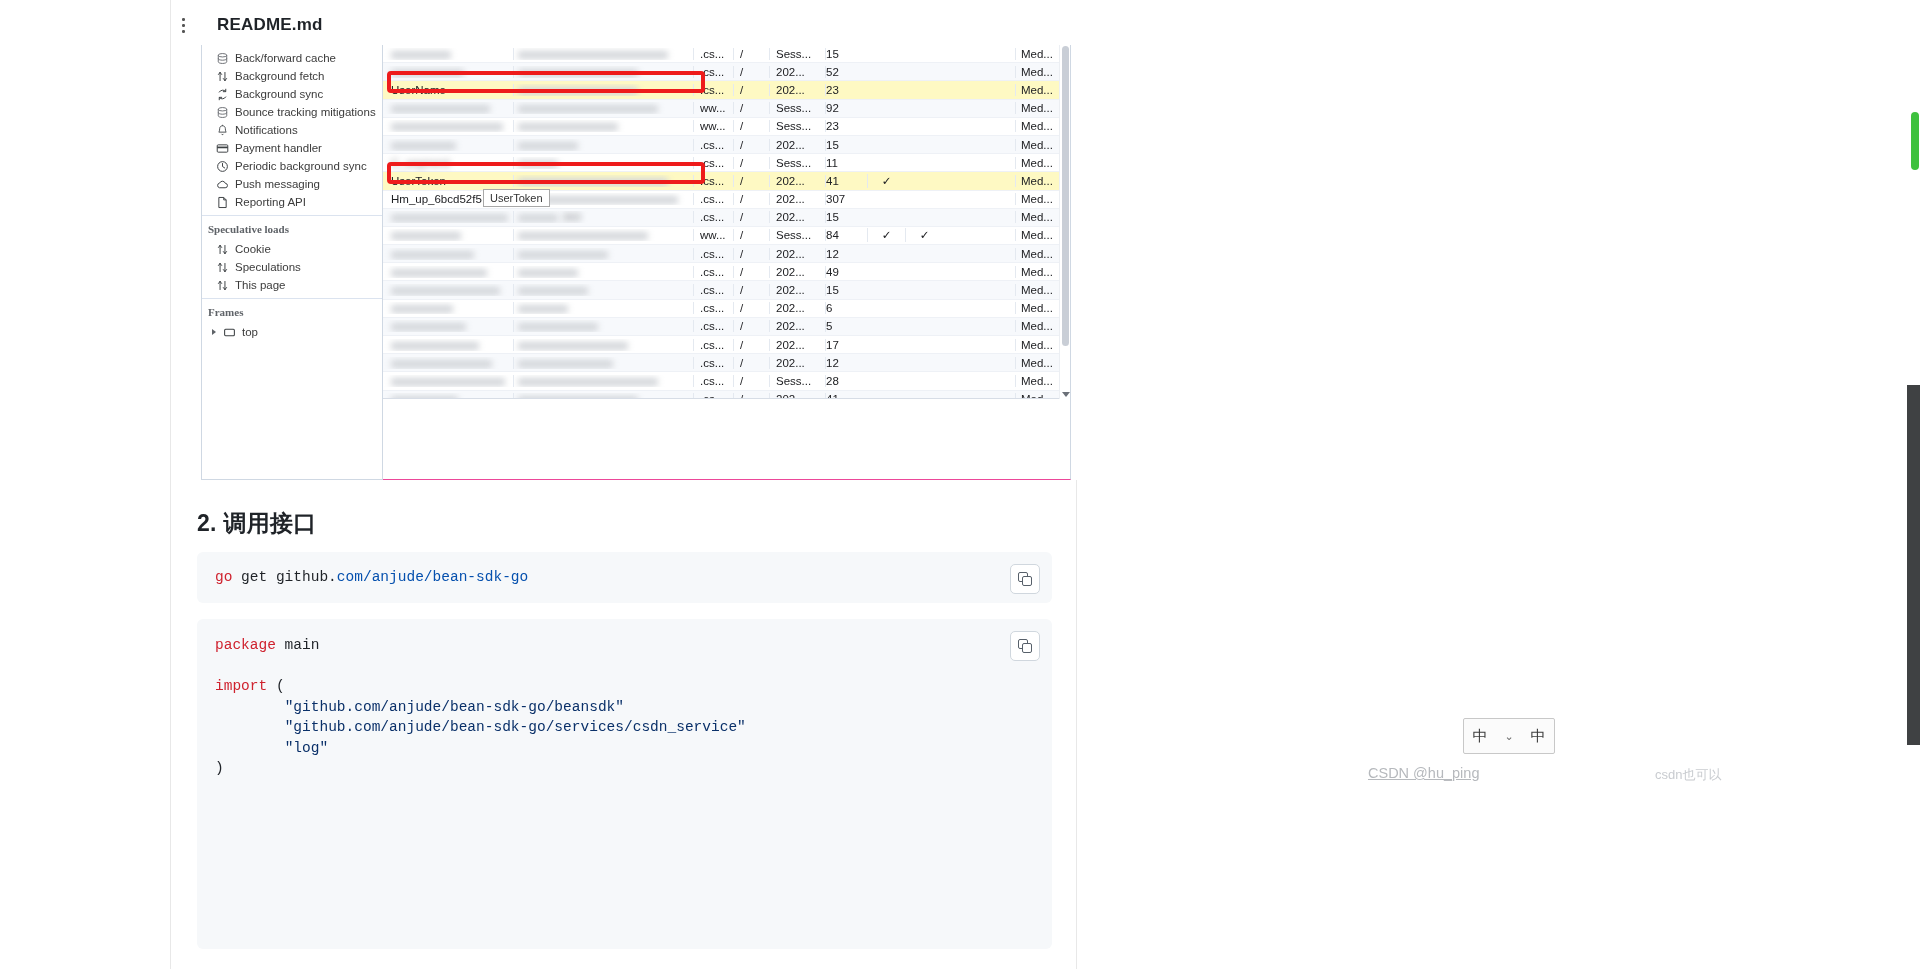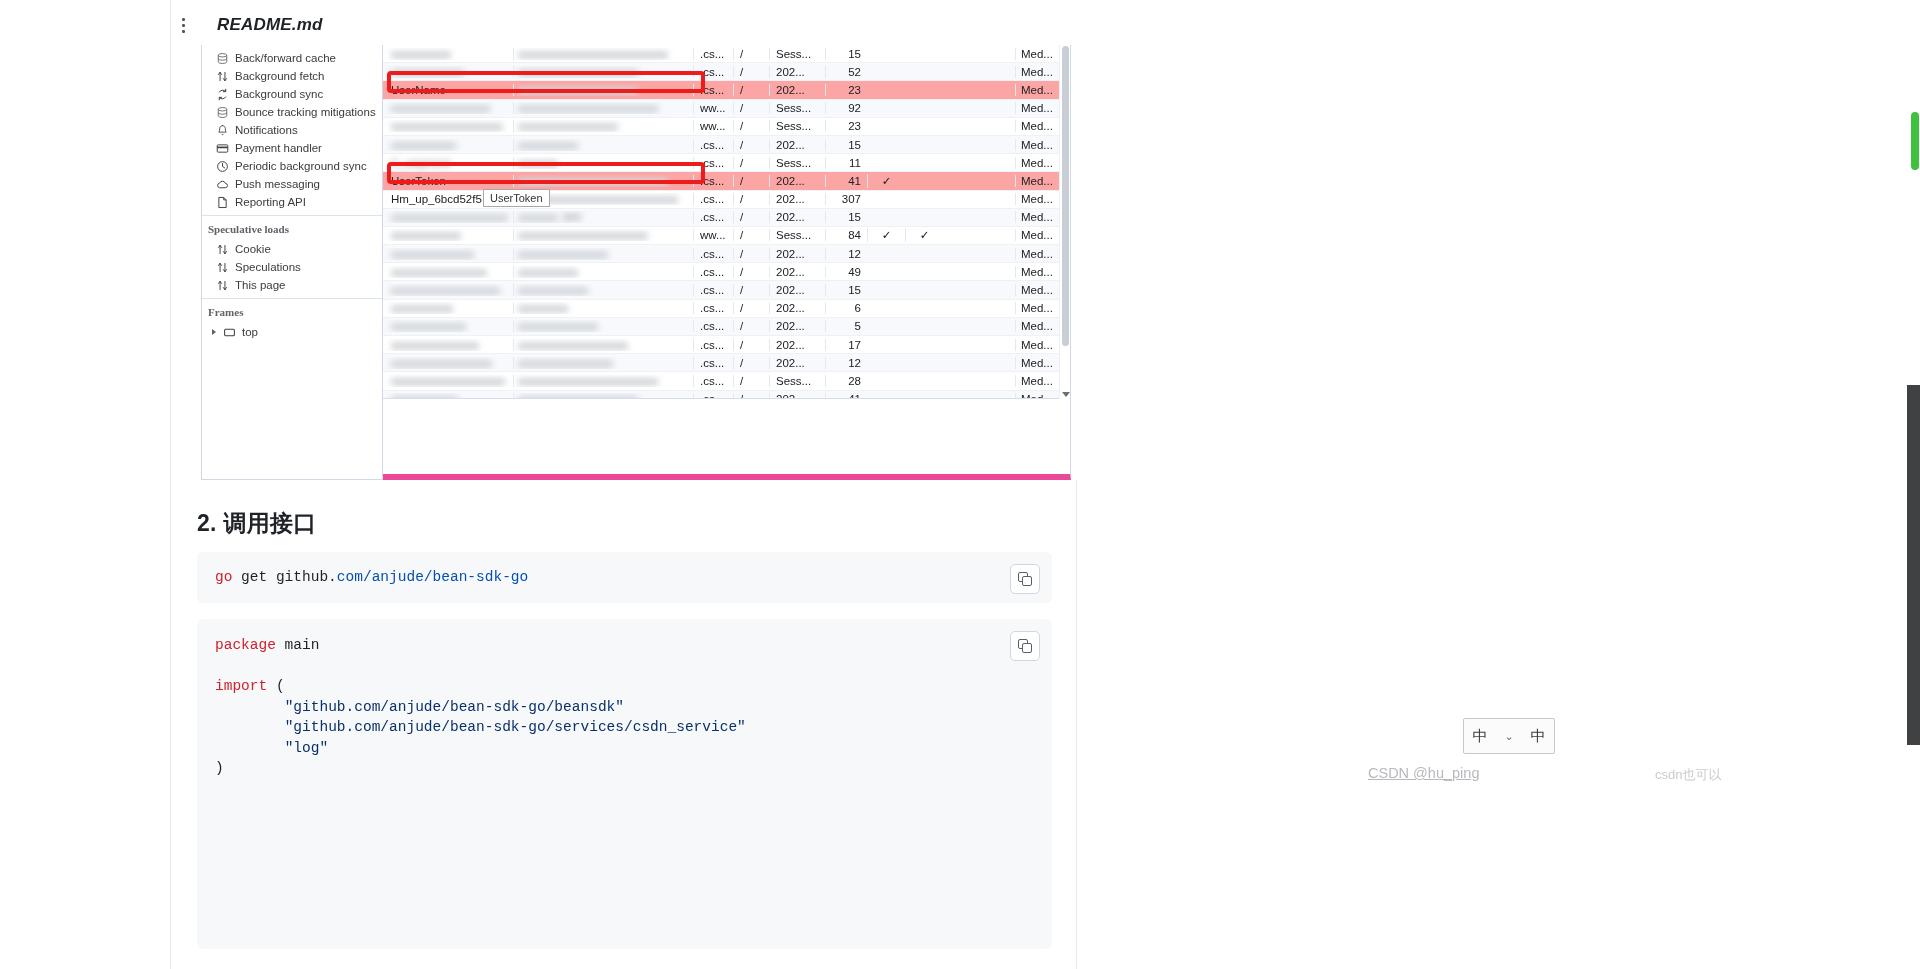--- a/index.html
+++ b/index.html
@@ -22,21 +22,20 @@
     border-right: 1px solid #e8e8e8;
   }
 
   
   .doc-header {
     position: absolute; left: 0; top: 0;
     width: 907px; height: 50px;
     display: flex; align-items: center;
     padding-left: 10px;
     background:#fff;
-    font-style:italic;
   }
   .toc-icon { width: 22px; height: 22px; position: relative; margin-right: 14px; }
   .toc-icon i {
     position: absolute; left: 6px; height: 2px; background: #555; border-radius: 1px;
   }
   .toc-icon i:nth-child(1) { top: 4px;  width: 14px; }
   .toc-icon i:nth-child(2) { top: 10px; width: 14px; }
   .toc-icon i:nth-child(3) { top: 16px; width: 14px; }
   .toc-icon b {
     position: absolute; left: 1px; width: 2.5px; height: 2.5px; border-radius:50%;
@@ -85,41 +84,41 @@
     border-top: 3.5px solid transparent;
     border-bottom: 3.5px solid transparent;
   }
 
   
   .dt-main {
     position: absolute; left: 182px; top: 0;
     width: 688px; height: 435px;
     background: #fff;
     border-right: 1px solid #cfd8e3;
-    border-bottom: 6px solid #ec4899;
+    border-bottom: 1px solid #ec4899;
   }
   .ck-table {
     position: absolute; left: 0; top: 0; right: 0;
     height: 354px; overflow: hidden;
     border-bottom: 1px solid #d7dde6;
   }
   .ck-row {
     position: relative; display: flex; height: 18.2px; align-items: center;
     font-size: 11.5px; color: #202124;
     border-bottom: 1px solid #eef1f6;
   }
   .ck-row.alt { background: #f7f9fc; }
-  .ck-row.sel { background: #fca5a5; }
+  .ck-row.sel { background: #fef9c3; }
   .c-name   { width: 130px; padding-left: 8px; overflow:hidden; white-space:nowrap; }
   .c-value  { width: 180px; padding-left: 4px; overflow:hidden; white-space:nowrap;
               border-left: 1px solid #e4e9f0; }
   .c-domain { width: 40px;  padding-left: 6px; border-left: 1px solid #e4e9f0; }
   .c-path   { width: 36px;  padding-left: 6px; border-left: 1px solid #e4e9f0; }
   .c-exp    { width: 56px;  padding-left: 6px; border-left: 1px solid #e4e9f0; }
-  .c-size   { width: 42px;  text-align: right; padding-right: 6px; border-left: 1px solid #e4e9f0; }
+  .c-size   { width: 42px;  padding-right: 6px; border-left: 1px solid #e4e9f0; }
   .c-http   { width: 38px;  text-align: center; border-left: 1px solid #e4e9f0; }
   .c-secure { width: 38px;  text-align: center; border-left: 1px solid #e4e9f0; }
   .c-same   { width: 36px;  text-align: center; border-left: 1px solid #e4e9f0; }
   .c-part   { width: 36px;  text-align: center; border-left: 1px solid #e4e9f0; }
   .c-pri    { width: 44px;  padding-left: 5px; border-left: 1px solid #e4e9f0; }
 
   .blur { filter: blur(3.2px); color: #8a8d91; }
   .blurbar {
     display:inline-block; height: 8px; background:#d3d6da;
     filter: blur(3px); border-radius: 2px; vertical-align: middle;

